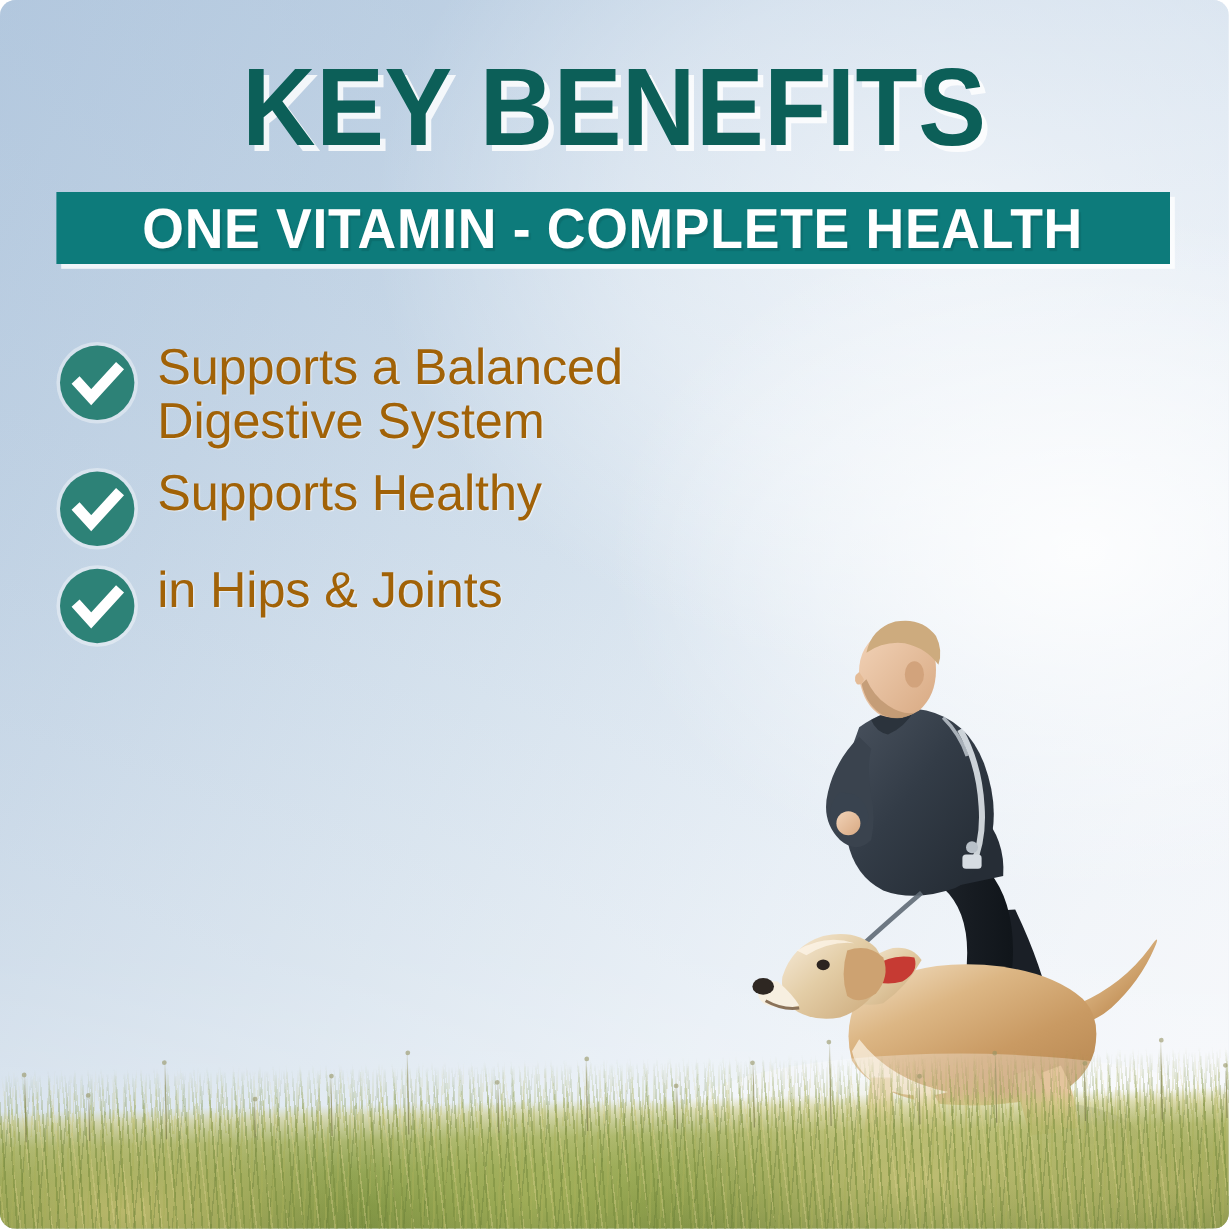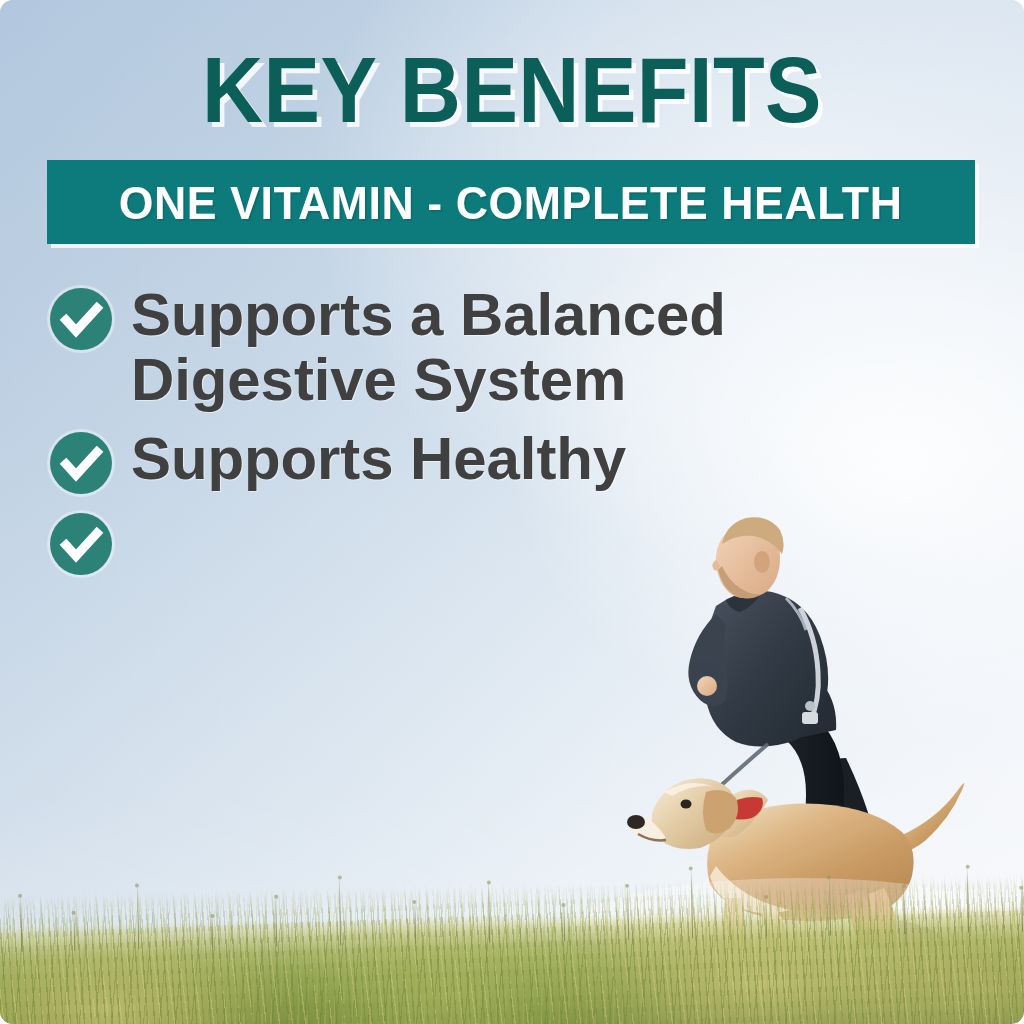--- a/index.html
+++ b/index.html
@@ -132,21 +132,21 @@
     text-shadow: 5px 5px 0 rgba(255,255,255,0.82);
     white-space: nowrap;
   }
 
   
   .banner {
     position: absolute;
     left: 47px;
     top: 160px;
     width: 928px;
-    height: 84px;
+    height: 60px;
     background: #0d7b7b;
     box-shadow: 4px 4px 0 rgba(255,255,255,0.78);
     display: flex;
     align-items: center;
     justify-content: center;
   }
   .banner-text {
     color: #ffffff;
     font-size: 47px;
     font-weight: 700;
@@ -176,24 +176,24 @@
     border-radius: 50%;
     background: #2d8277;
     margin-top: 5px;
     margin-right: 19px;
     position: relative;
     box-shadow: 0 0 0 3px rgba(255,255,255,0.38);
   }
   .check-badge svg { position: absolute; left: 0; top: 0; }
   .benefit-text {
     font-family: "Liberation Sans Narrow", "Liberation Sans", sans-serif;
-    font-size: 60px;
+    font-size: 42px;
     line-height: 1.08;
-    font-weight: 700;
-    color: #404040;
+    font-weight: 400;
+    color: #a16207;
     letter-spacing: -0.1px;
     text-shadow: 1px 1px 1px rgba(255,255,255,0.55);
   }
   .benefit-text .ln { display: block; }
 </style>
 </head>
 <body>
 
 <div id="canvas">
 
@@ -366,18 +366,19 @@
       </span>
     </div>
 
     <div class="benefit-row">
       <span class="check-badge">
         <svg width="62" height="62" viewBox="0 0 62 62" aria-hidden="true">
           <path d="M16 32 L26 43 L47 20" stroke="#ffffff" stroke-width="9" stroke-linecap="square" stroke-linejoin="miter" fill="none"></path>
         </svg>
       </span>
       <span class="benefit-text">
+        <span class="ln">in Hips &amp; Joints</span>
       </span>
     </div>
 
   </div>
 
 </div>
 
 </body></html>

